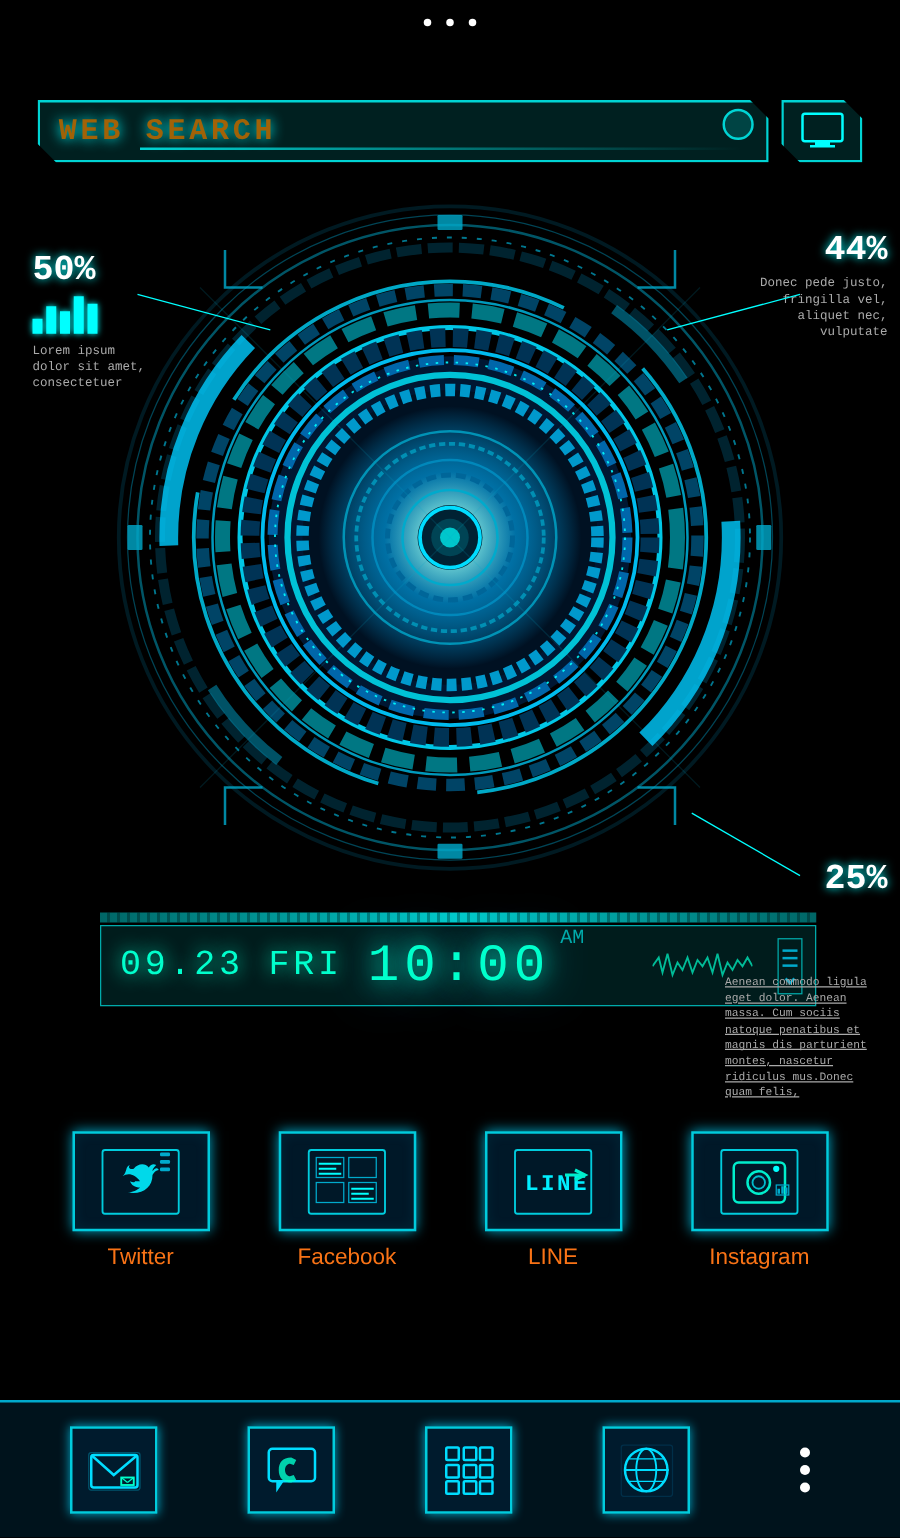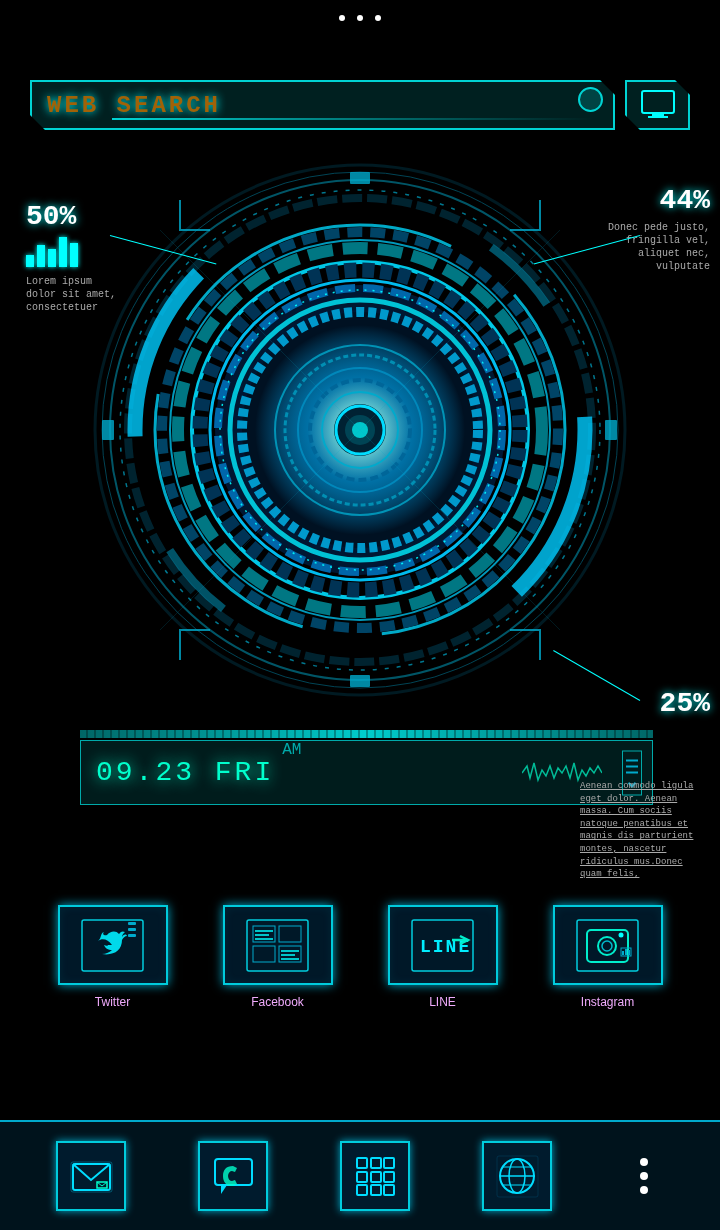--- a/index.html
+++ b/index.html
@@ -324,22 +324,22 @@
       box-shadow: 0 0 10px #00aacc, inset 0 0 10px rgba(0,170,200,0.1);
       position: relative;
     }
     .app-icon::before {
       content: '';
       position: absolute;
       top: -2px; left: -2px; right: -2px; bottom: -2px;
       border: 1px solid rgba(0,200,220,0.3);
     }
     .app-label {
-      font-size: 12px;
-      color: #f0abfc;
+      font-size: 18px;
+      color: #f97316;
       text-align: center;
       font-family: sans-serif;
     }
 
     
     .bottom-nav {
       position: absolute;
       bottom: 0;
       left: 0;
       right: 0;
@@ -502,20 +502,21 @@
 
 <div class="stat-25">
   <div class="percent">25%</div>
 </div>
 <div class="line-right2"></div>
 
 <div class="clock-container">
   <div class="clock-bar-top"></div>
   <div class="clock-main">
     <span class="clock-date">09.23 FRI</span>
+    <span class="clock-time">10:00</span>
     <span class="clock-am">AM</span>
     <svg class="waveform" viewBox="0 0 80 30">
       <polyline points="0,15 5,8 8,20 12,5 16,22 20,12 24,18 28,8 32,20 36,10 40,15 44,8 48,20 52,5 56,22 60,12 64,18 68,10 72,15 76,8 80,15" fill="none" stroke="#00ffcc" stroke-width="1.5" opacity="0.7"></polyline>
     </svg>
     <div class="clock-scroll">
       <div style="width:12px;height:2px;background:#00aacc;margin:1px 0"></div>
       <div style="width:12px;height:2px;background:#00aacc;margin:1px 0"></div>
       <div style="width:12px;height:2px;background:#00aacc;margin:1px 0"></div>
       <div style="width:6px;height:6px;border-left:2px solid #00aacc;border-bottom:2px solid #00aacc;transform:rotate(-45deg);margin-top:4px"></div>
     </div>

